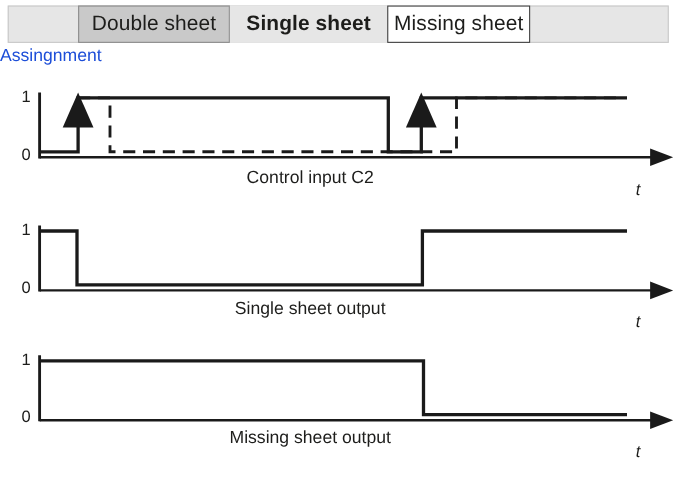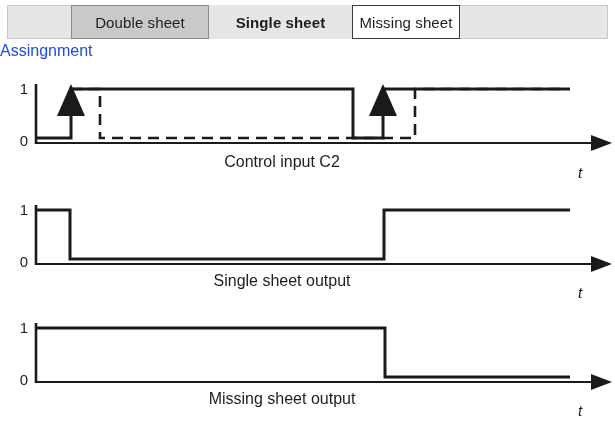--- a/index.html
+++ b/index.html
@@ -28,21 +28,21 @@
     box-sizing: border-box;
   }
   .tab {
     position: absolute;
     top: -1px;
     height: 34px;
     box-sizing: border-box;
     display: flex;
     align-items: center;
     justify-content: center;
-    font-size: 15px;
+    font-size: 19px;
     letter-spacing: 0.1px;
     color: #1d1d1b;
     white-space: nowrap;
   }
   .tab.selected-strong {
     background: #c9c9c9;
     border: 1px solid #8c8c8c;
   }
   .tab.selected-plain {
     background: #e6e6e6;
@@ -100,21 +100,21 @@
 </head>
 <body>
 
 <div id="tab-bar">
   <div class="tab selected-strong" style="left:63px; width:138px;">
     <span>Double sheet</span>
   </div>
   <div class="tab selected-plain" style="left:201px; width:143px;">
     <span>Single sheet</span>
   </div>
-  <div class="tab selected-white" style="left:344px; width:108px;">
+  <div class="tab selected-white" style="left:344px; width:130px;">
     <span>Missing sheet</span>
   </div>
 </div>
 
 <div id="assignment-label">Assingnment</div>
 
 <div class="chart" id="chart-control">
   <div class="axis-num" style="left:8px; top:10px;">1</div>
   <div class="axis-num" style="left:8px; top:62px;">0</div>
 

